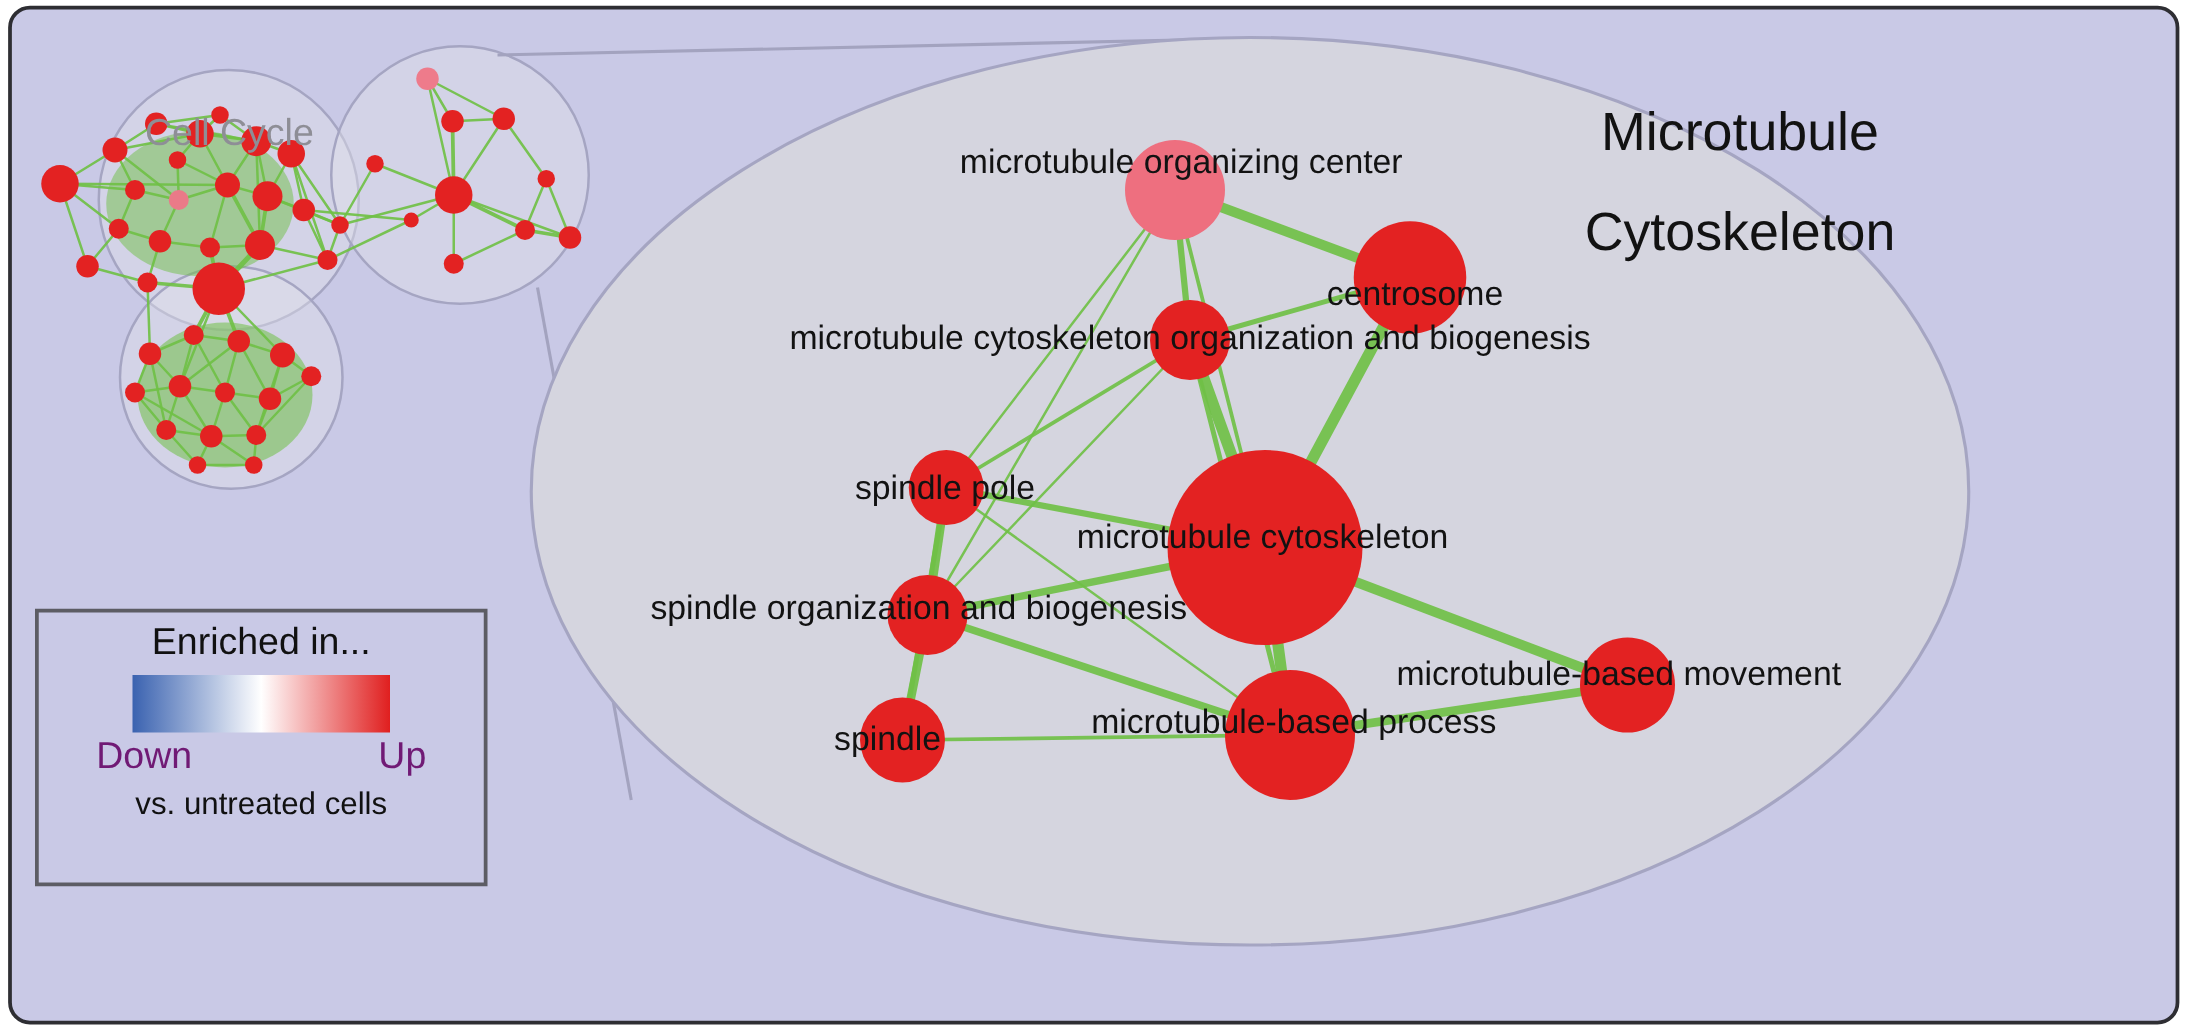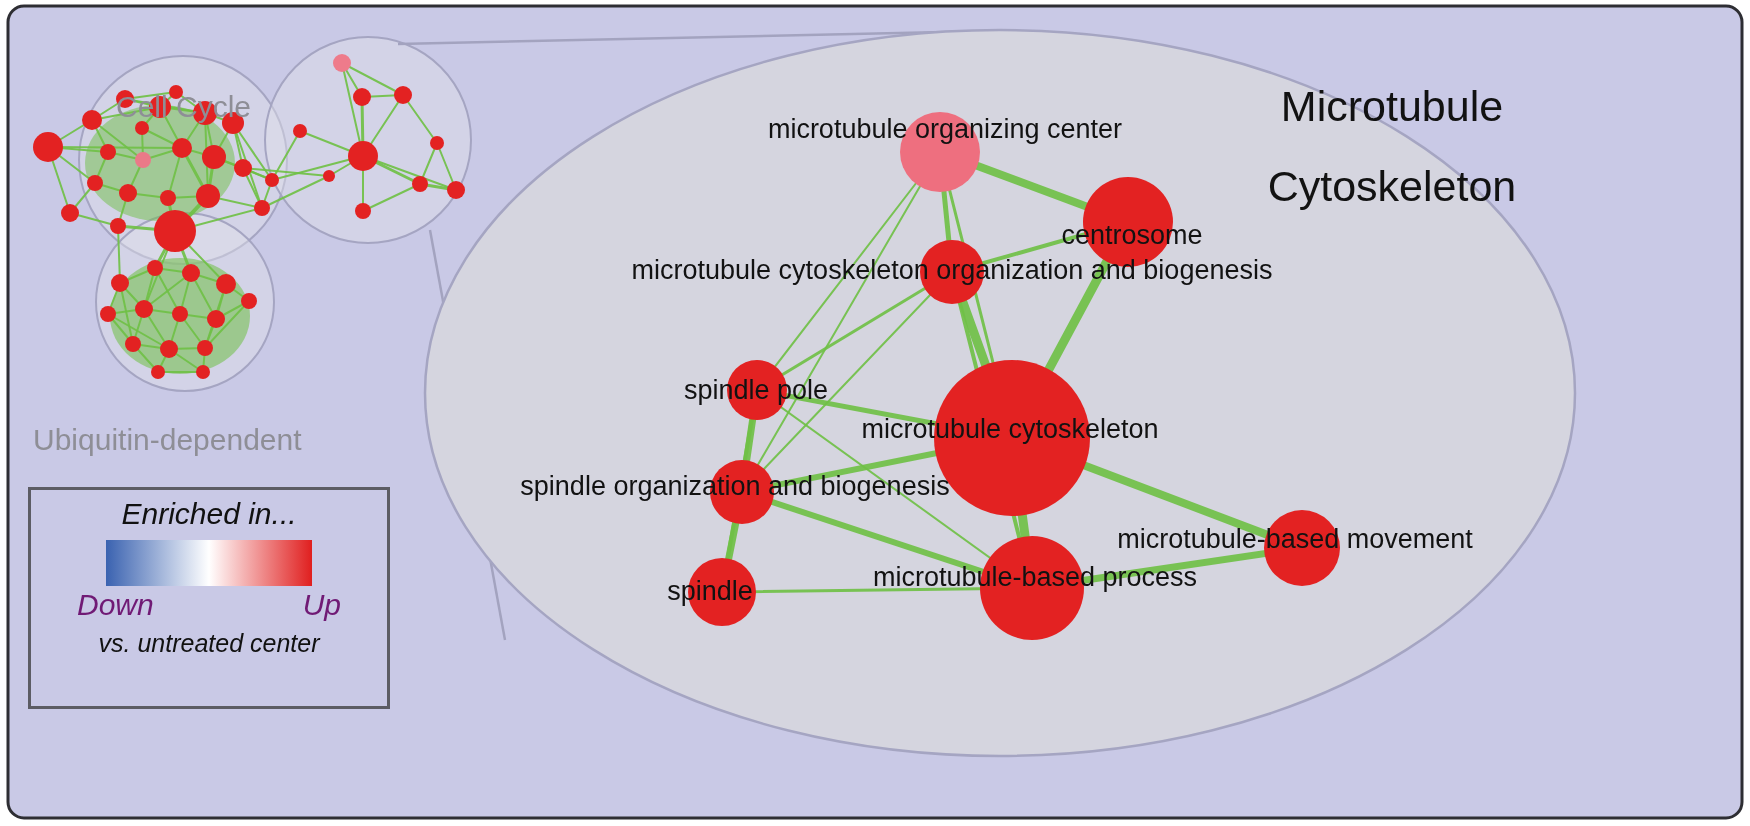--- a/index.html
+++ b/index.html
@@ -5,21 +5,21 @@
   html,body{margin:0;padding:0;background:#ffffff;font-family:"Liberation Sans",sans-serif;}
   .canvas{position:relative;width:1750px;height:826px;overflow:hidden;}
   .canvas > svg{position:absolute;left:0;top:0;}
   svg text{font-family:"Liberation Sans",sans-serif;}
   .overlay-label{position:absolute;white-space:pre-line;}
   .gray-title{color:#8e8e96;font-size:30px;line-height:36px;font-weight:400;}
   .black-title{color:#121212;font-size:43px;line-height:40px;text-align:center;}
   .legend{
     position:absolute;left:28px;top:487px;width:362px;height:222px;
     border:3px solid #5c5c64;box-sizing:border-box;
-    display:flex;flex-direction:column;align-items:center;font-style:italic;
+    display:flex;flex-direction:column;align-items:center;
   }
   .legend-title{font-size:30px;color:#111;margin-top:7px;}
   .legend-bar{width:206px;height:46px;margin-top:9px;}
   .legend-range{
     width:100%;display:flex;justify-content:space-between;box-sizing:border-box;
     padding:2px 46px 0 46px;font-size:30px;color:#701a75;
   }
   .legend-caption{font-size:25px;color:#111;line-height:33px;text-align:center;margin-top:5px;}
 </style>
 </head>
@@ -244,33 +244,32 @@
         <text x="735" y="488" text-anchor="middle" dominant-baseline="middle" font-size="27" fill="#121212">spindle organization and biogenesis</text>
         <text x="1295" y="541" text-anchor="middle" dominant-baseline="middle" font-size="27" fill="#121212">microtubule-based movement</text>
         <text x="1035" y="579" text-anchor="middle" dominant-baseline="middle" font-size="27" fill="#121212">microtubule-based process</text>
         <text x="710" y="593" text-anchor="middle" dominant-baseline="middle" font-size="27" fill="#121212">spindle</text>
       </g>
   </svg>
 
   <div class="overlay-label gray-title" style="left:116px;top:46px;margin-top:43px;">Cell Cycle</div>
 
   <div class="overlay-label gray-title" style="left:33px;top:386px;">
-    <div>Ubiquitin-dependent</div>
   </div>
 
   <div class="overlay-label black-title" style="left:1262px;top:46px;width:260px;">
     <div>Microtubule</div>
     <div>Cytoskeleton</div>
   </div>
 
   <div class="legend">
     <div class="legend-title">Enriched in...</div>
     <div class="legend-bar" style="background: linear-gradient(90deg, rgb(58, 98, 176) 0%, rgb(255, 255, 255) 50%, rgb(224, 31, 31) 100%);"></div>
     <div class="legend-range">
       <span>Down</span>
       <span>Up</span>
     </div>
     <div class="legend-caption">
-      <div>vs. untreated center</div>
+      <div>vs. untreated cells</div>
     </div>
   </div>
 
 </div>
 
 </body></html>

